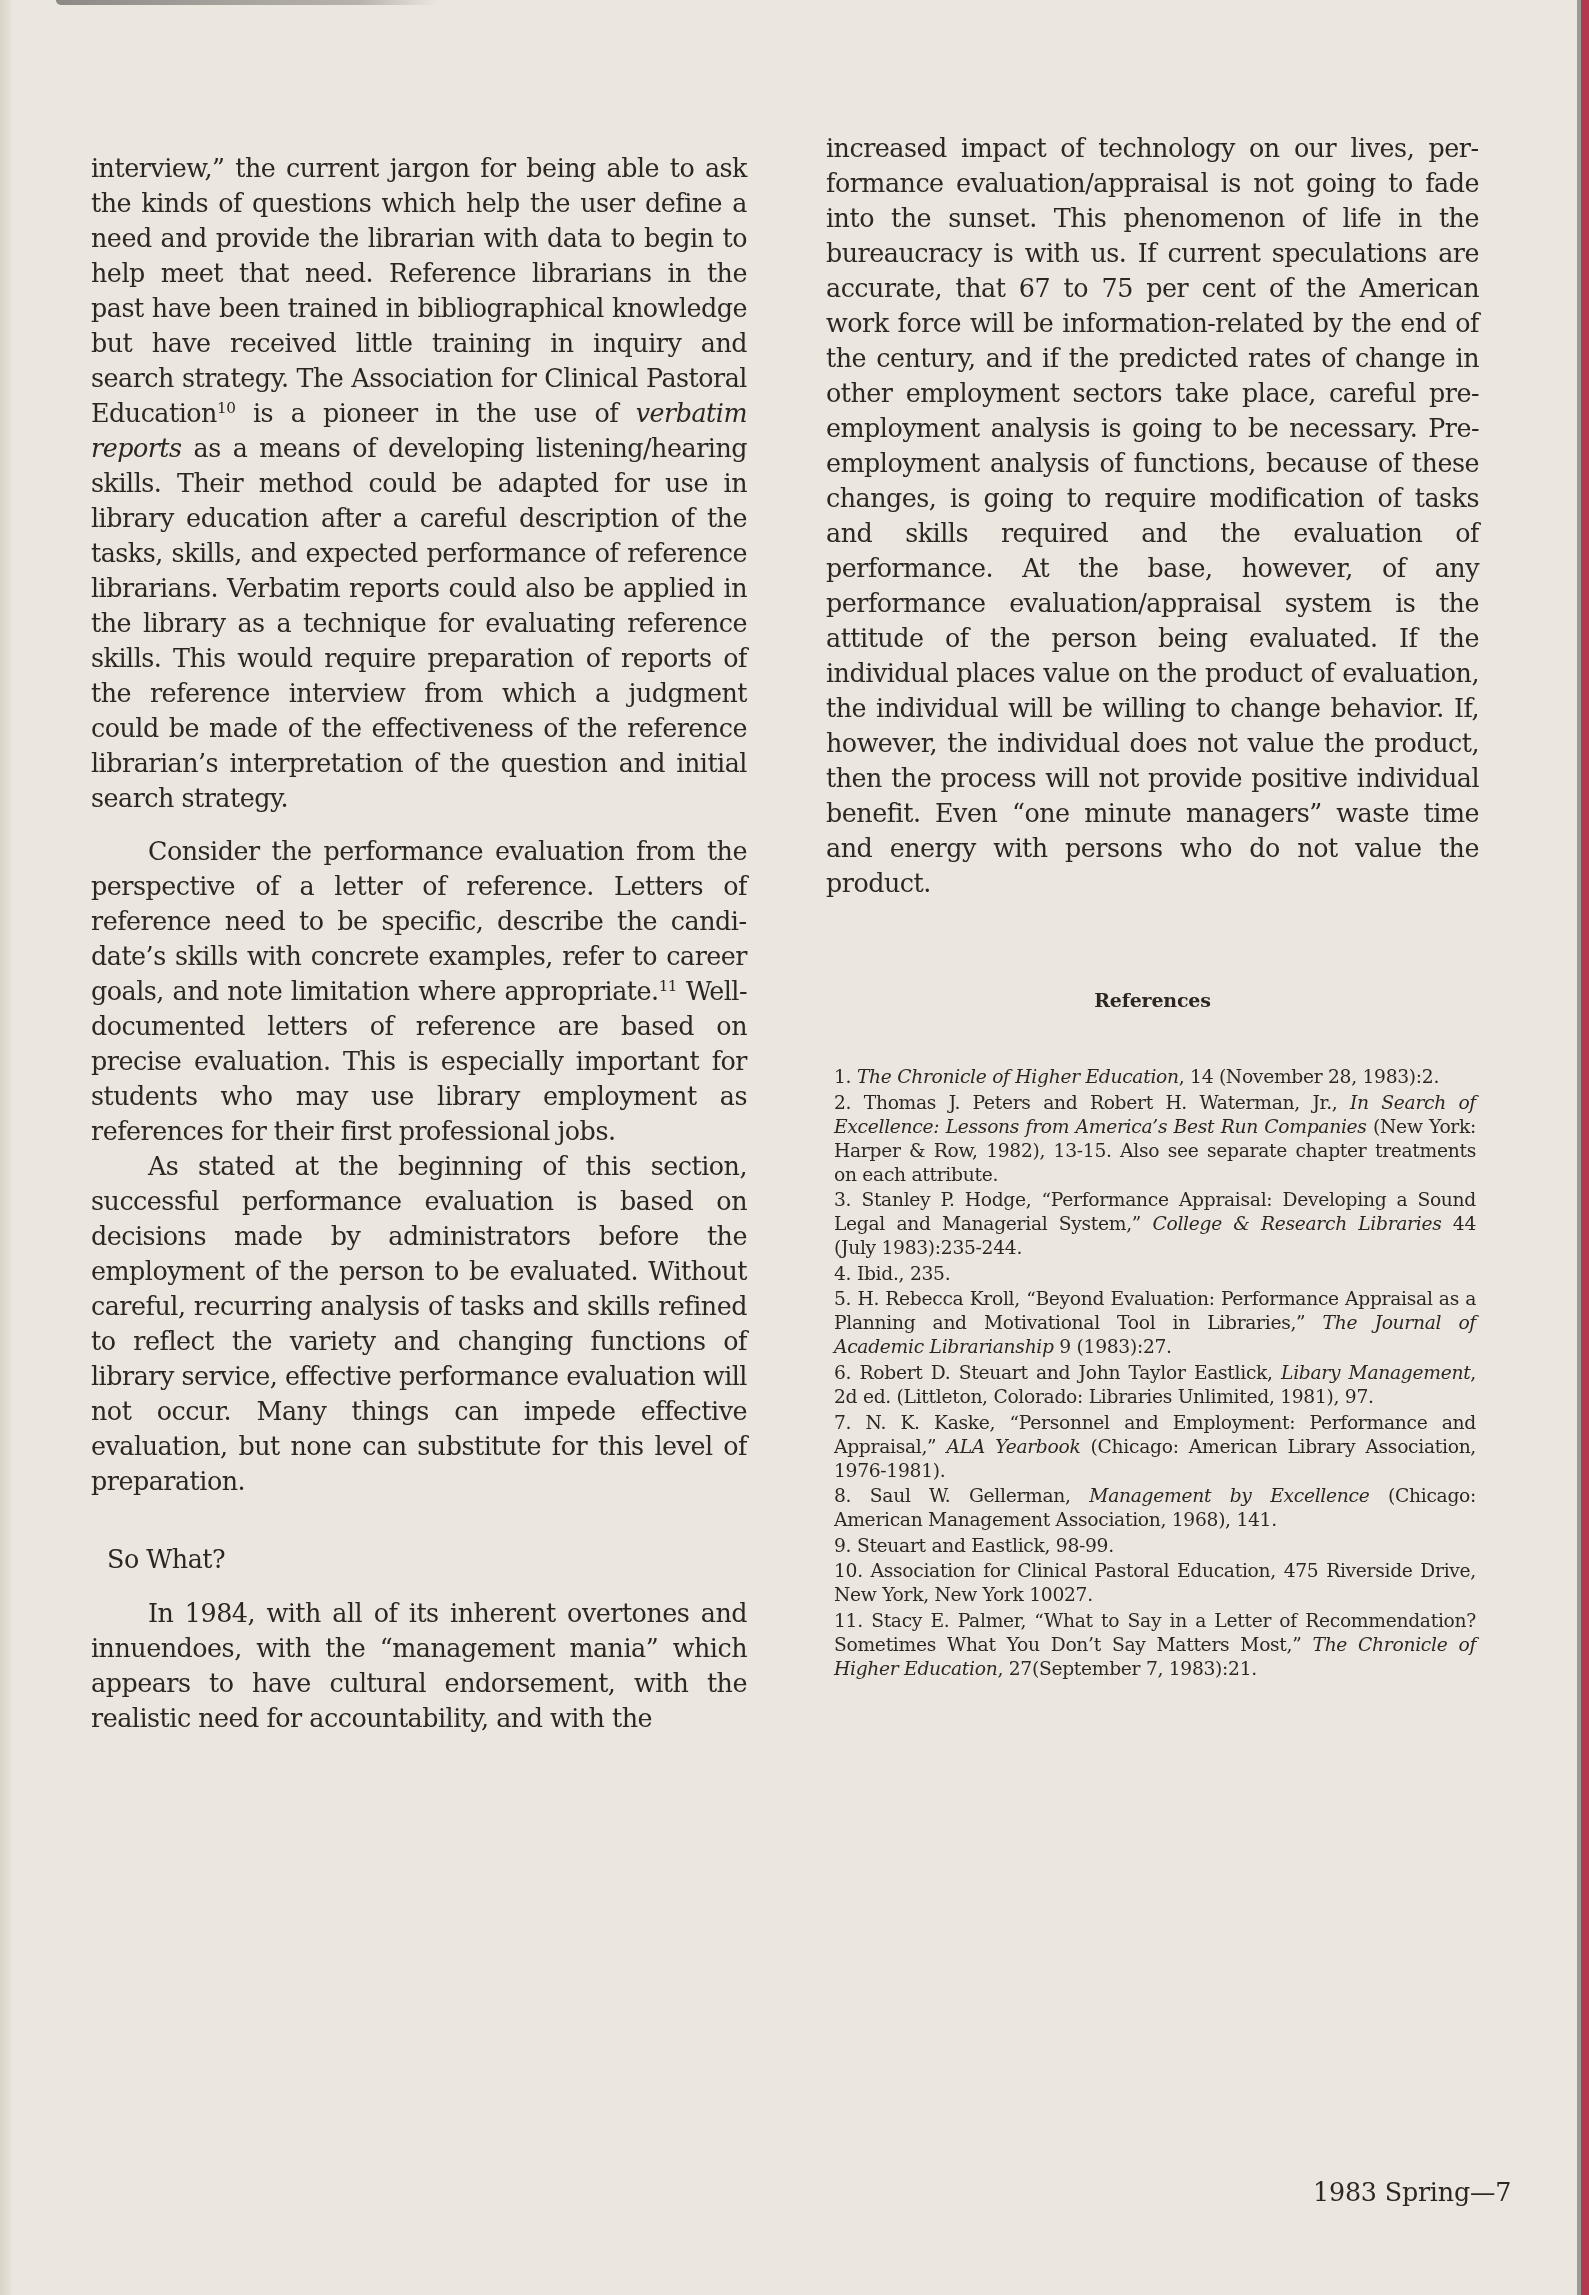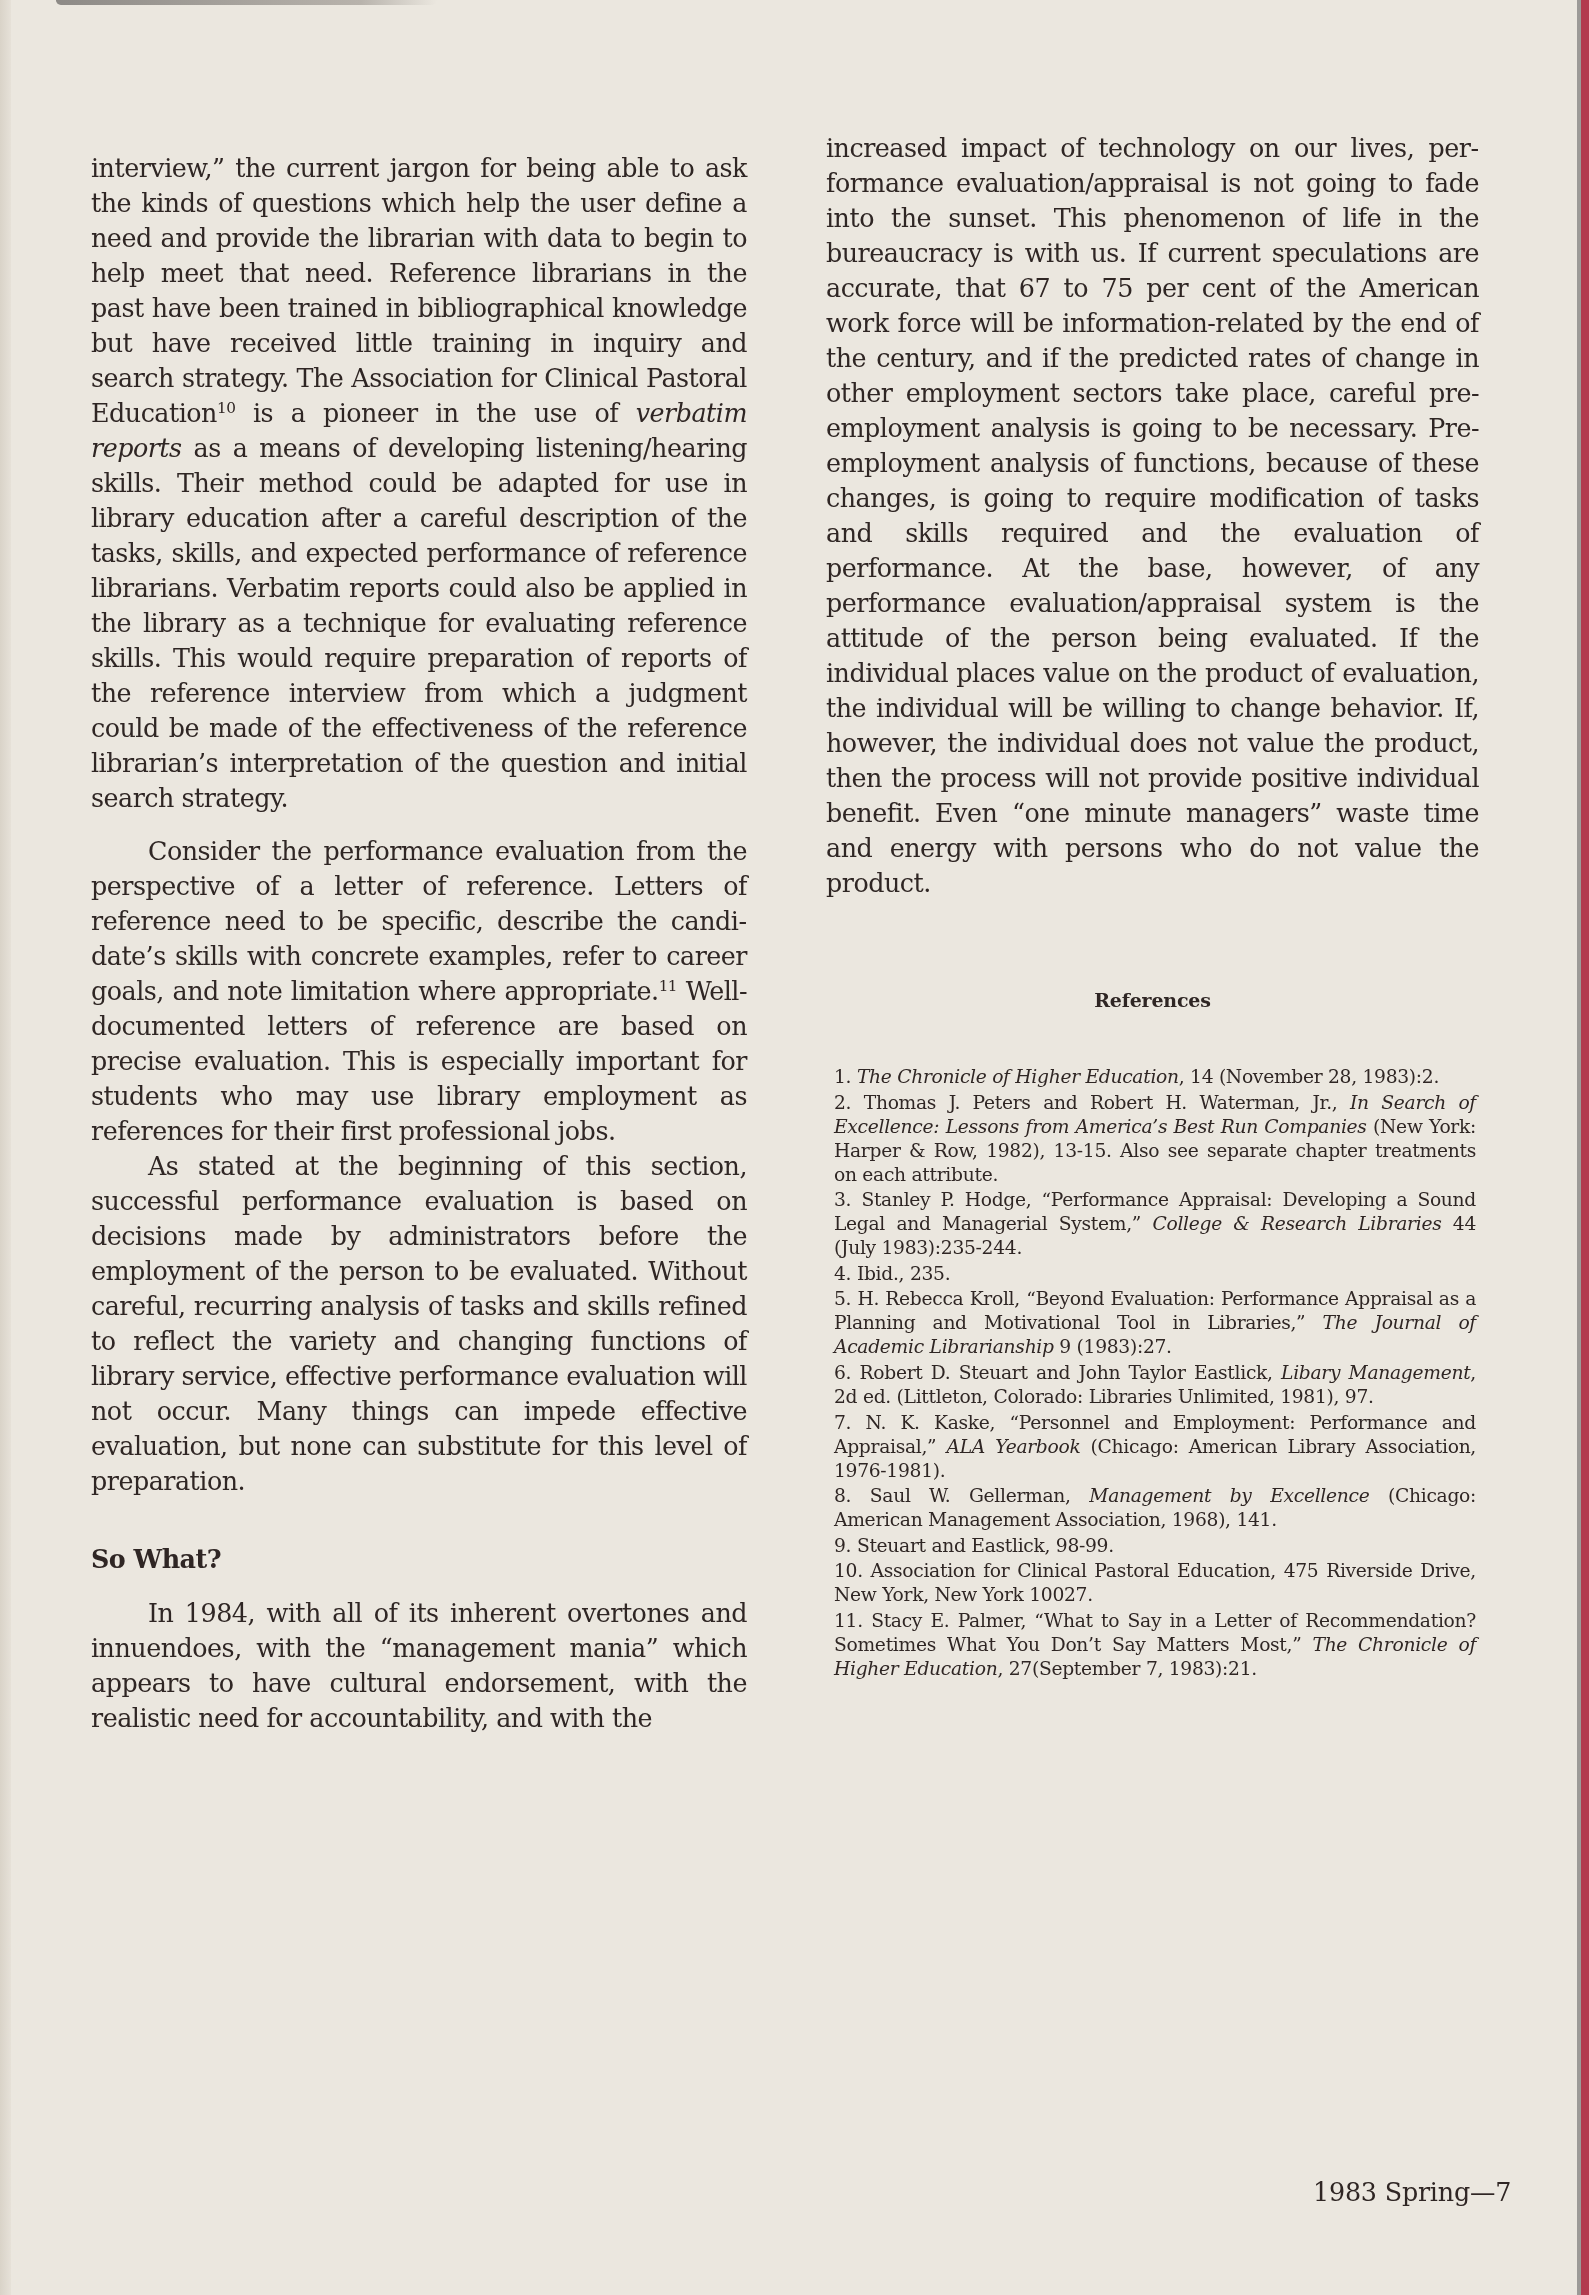--- a/index.html
+++ b/index.html
@@ -59,24 +59,24 @@
   }
   .column p {
     margin: 0;
     letter-spacing: -0.5px;
   }
   .column p.indent {
     text-indent: 57px;
   }
   .gap-small { height: 17.5px; }
   .section-heading {
-    font-weight: bold;
+    font-weight: normal;
     font-size: 25.4px;
     line-height: 35px;
-    margin: 43px 0 19px 0;
+    margin: 43px 0 19px 16px;
     letter-spacing: -0.5px;
   }
   .refs-heading {
     position: absolute;
     left: 826px;
     top: 988px;
     width: 653px;
     text-align: center;
     font-weight: bold;
     font-size: 19px;

